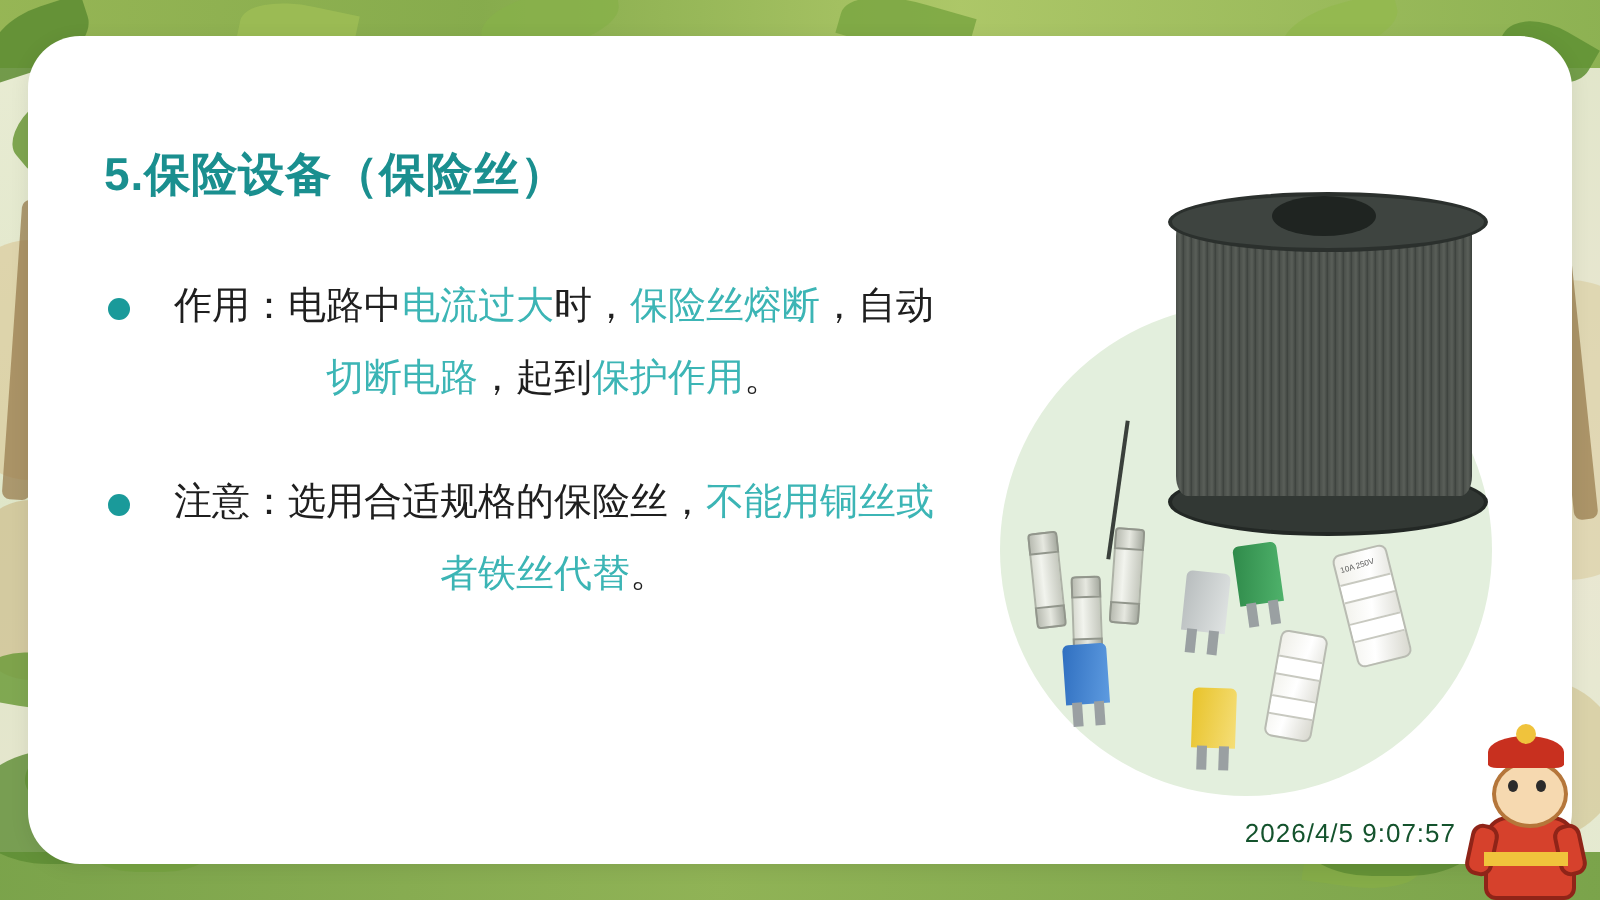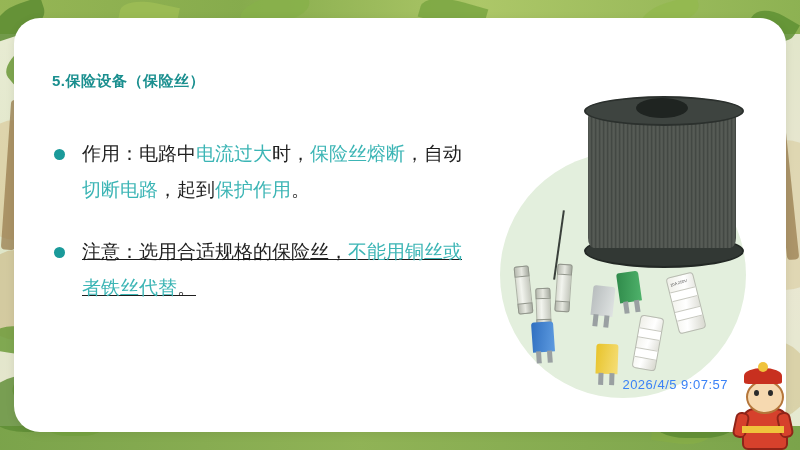--- a/index.html
+++ b/index.html
@@ -99,43 +99,44 @@
     background: #ffffff;
     border-radius: 26px;
     box-shadow: 0 2px 10px rgba(0,0,0,0.08);
     overflow: hidden;
   }
 
   .title {
     position: absolute;
     left: 38px;
     top: 54px;
-    font-size: 15px;
+    font-size: 23px;
     font-weight: bold;
     color: #1a8f8f;
     letter-spacing: 0.5px;
     white-space: nowrap;
     text-align: center;
   }
 
   .bullets {
     position: absolute;
     left: 38px;
     top: 118px;
     width: 420px;
+    text-align: center;
   }
   .bullet-row {
     position: relative;
     padding-left: 30px;
     margin-bottom: 26px;
     font-size: 19px;
     line-height: 36px;
     color: #1f1f1f;
   }
-  .bullet-row:last-child { margin-bottom: 12px; text-decoration: underline; }
+  .bullet-row:last-child { margin-bottom: 12px; }
   .bullet-dot {
     position: absolute;
     left: 2px;
     top: 13px;
     width: 11px;
     height: 11px;
     border-radius: 50%;
     background: #1a9a9a;
   }
   .txt-dark { color: #1f1f1f; }
@@ -267,23 +268,23 @@
     left: 2px; top: 4px;
     font-size: 4px;
     color: #555;
     transform: rotate(-3deg);
     line-height: 5px;
   }
 
   .timestamp {
     position: absolute;
     right: 58px;
-    bottom: 40px;
+    bottom: 8px;
     font-size: 13px;
-    color: #3b82f6;
+    color: #14532d;
     letter-spacing: 0.5px;
   }
 
   
   .mascot {
     position: absolute;
     right: 6px;
     bottom: 0;
     width: 62px;
     height: 82px;

